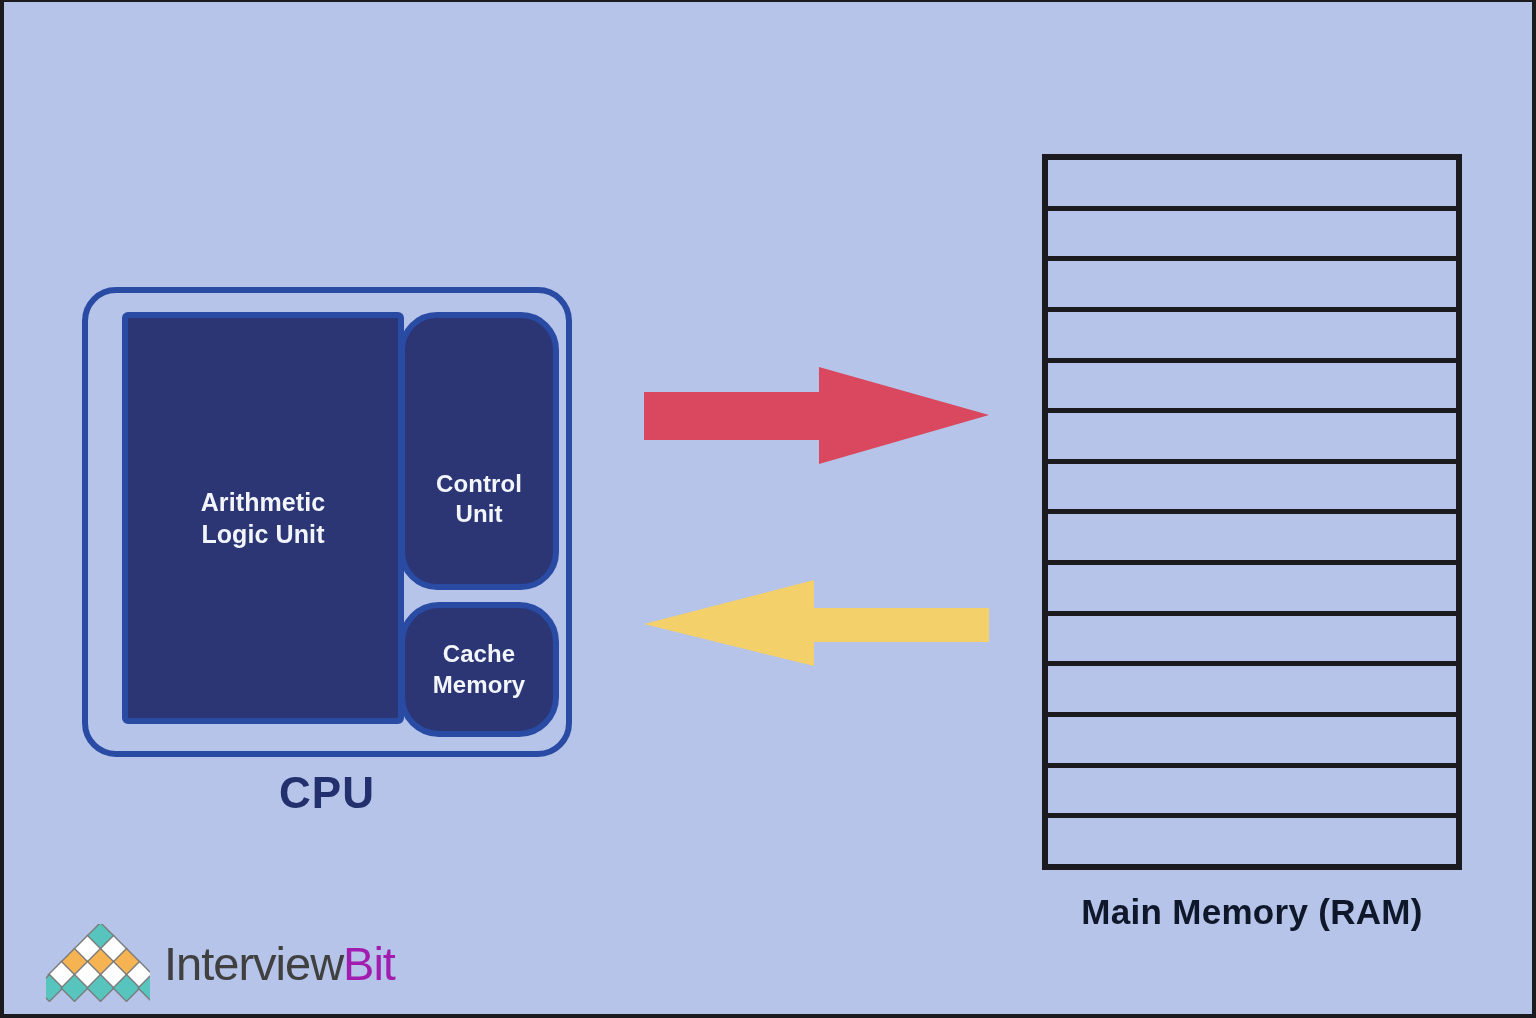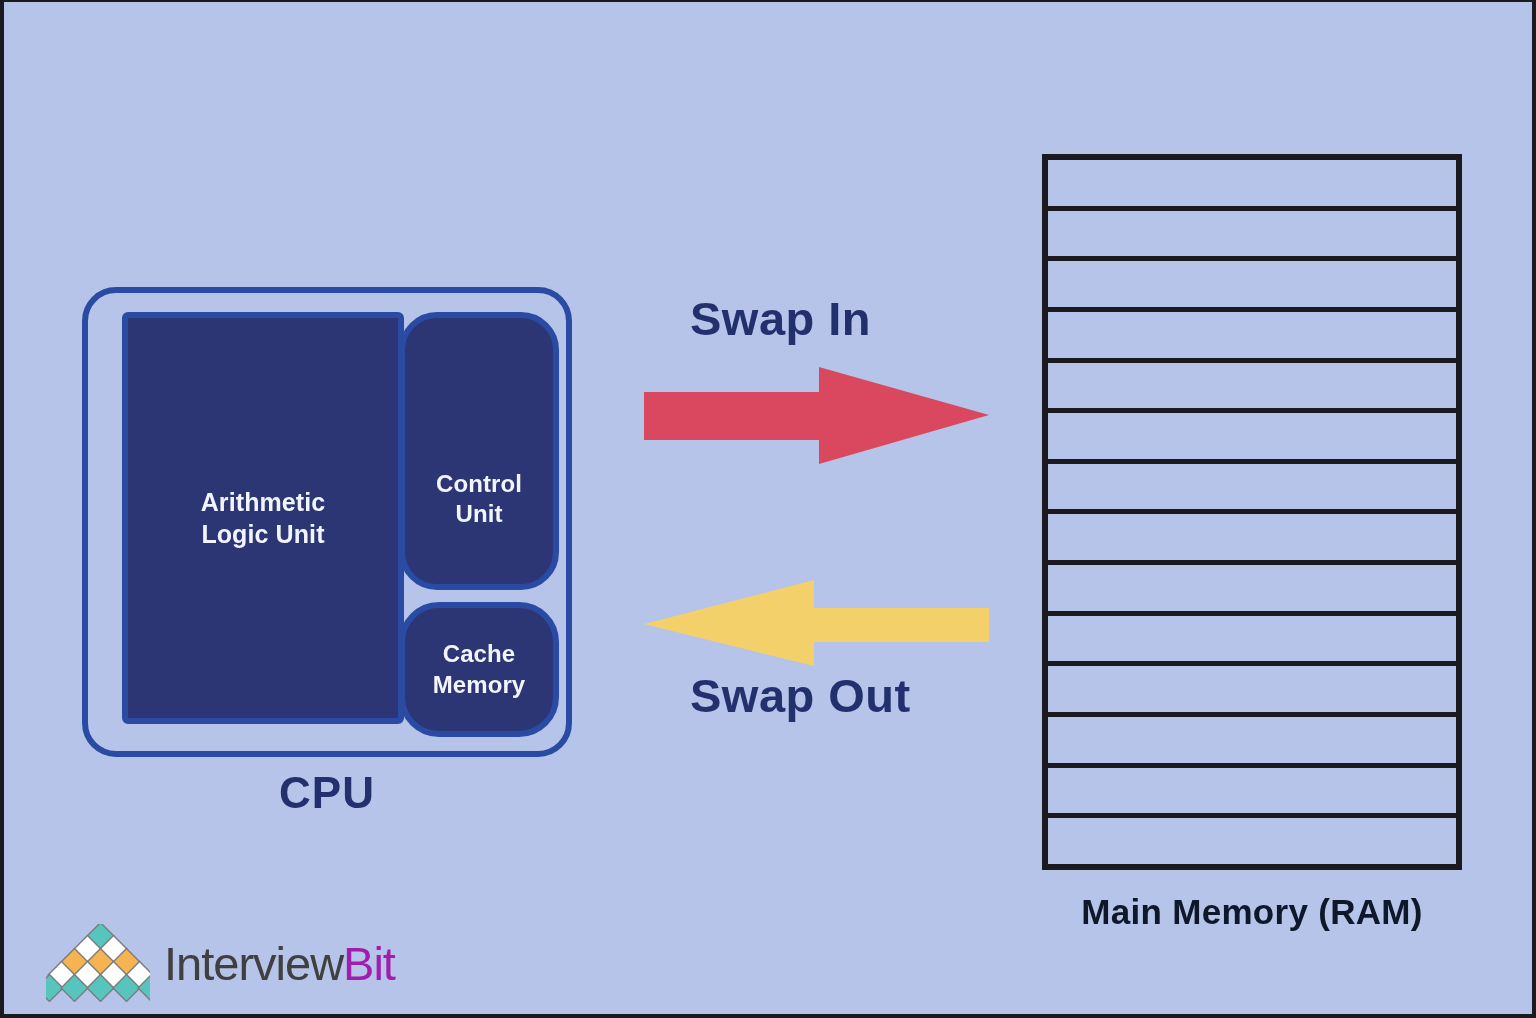--- a/index.html
+++ b/index.html
@@ -180,29 +180,27 @@
   <div class="cpu-inner-box cache-memory">
     <span><span>Cache</span><br><span>Memory</span></span>
   </div>
 
   <div class="cpu-inner-box control-unit">
     <span><span>Control</span><br><span>Unit</span></span>
   </div>
 
   <div class="cpu-label">CPU</div>
 
-  <div class="swap-label swap-in-label">Swap In</div>
   <svg class="arrow-svg arrow-in-svg" width="345" height="100" viewBox="0 0 345 100">
     <polygon points="0,25 175,25 175,0 345,48 175,97 175,73 0,73" fill="#d9485f"></polygon>
   </svg>
 
   <svg class="arrow-svg arrow-out-svg" width="345" height="88" viewBox="0 0 345 88">
     <polygon points="345,28 170,28 170,0 0,44 170,86 170,62 345,62" fill="#f3d06a"></polygon>
   </svg>
-  <div class="swap-label swap-out-label">Swap Out</div>
 
   <div class="ram-block">
       <div class="ram-row"></div>
       <div class="ram-row"></div>
       <div class="ram-row"></div>
       <div class="ram-row"></div>
       <div class="ram-row"></div>
       <div class="ram-row"></div>
       <div class="ram-row"></div>
       <div class="ram-row"></div>

